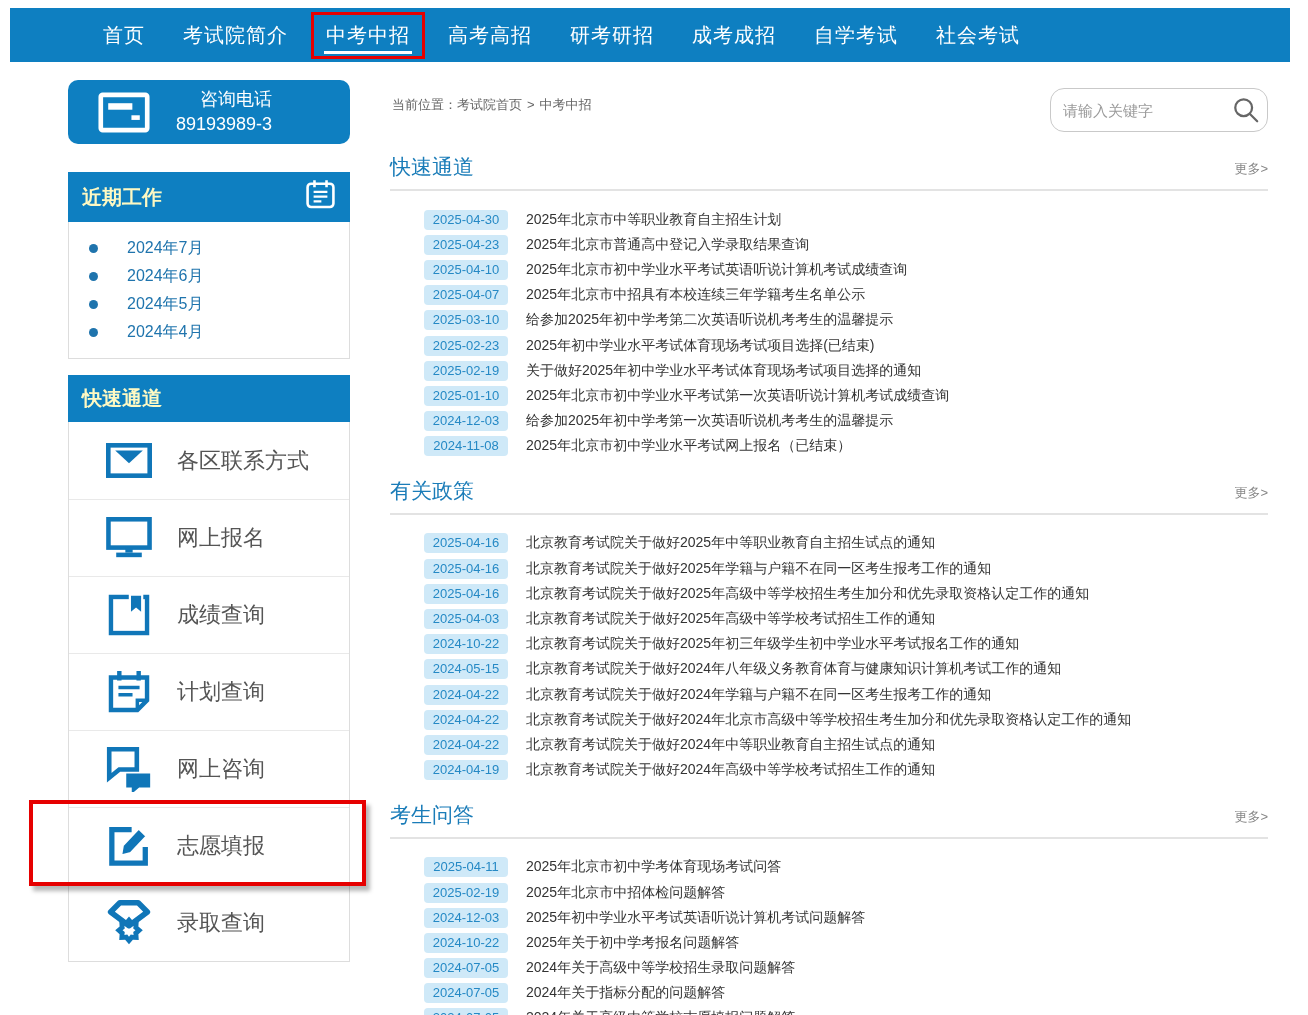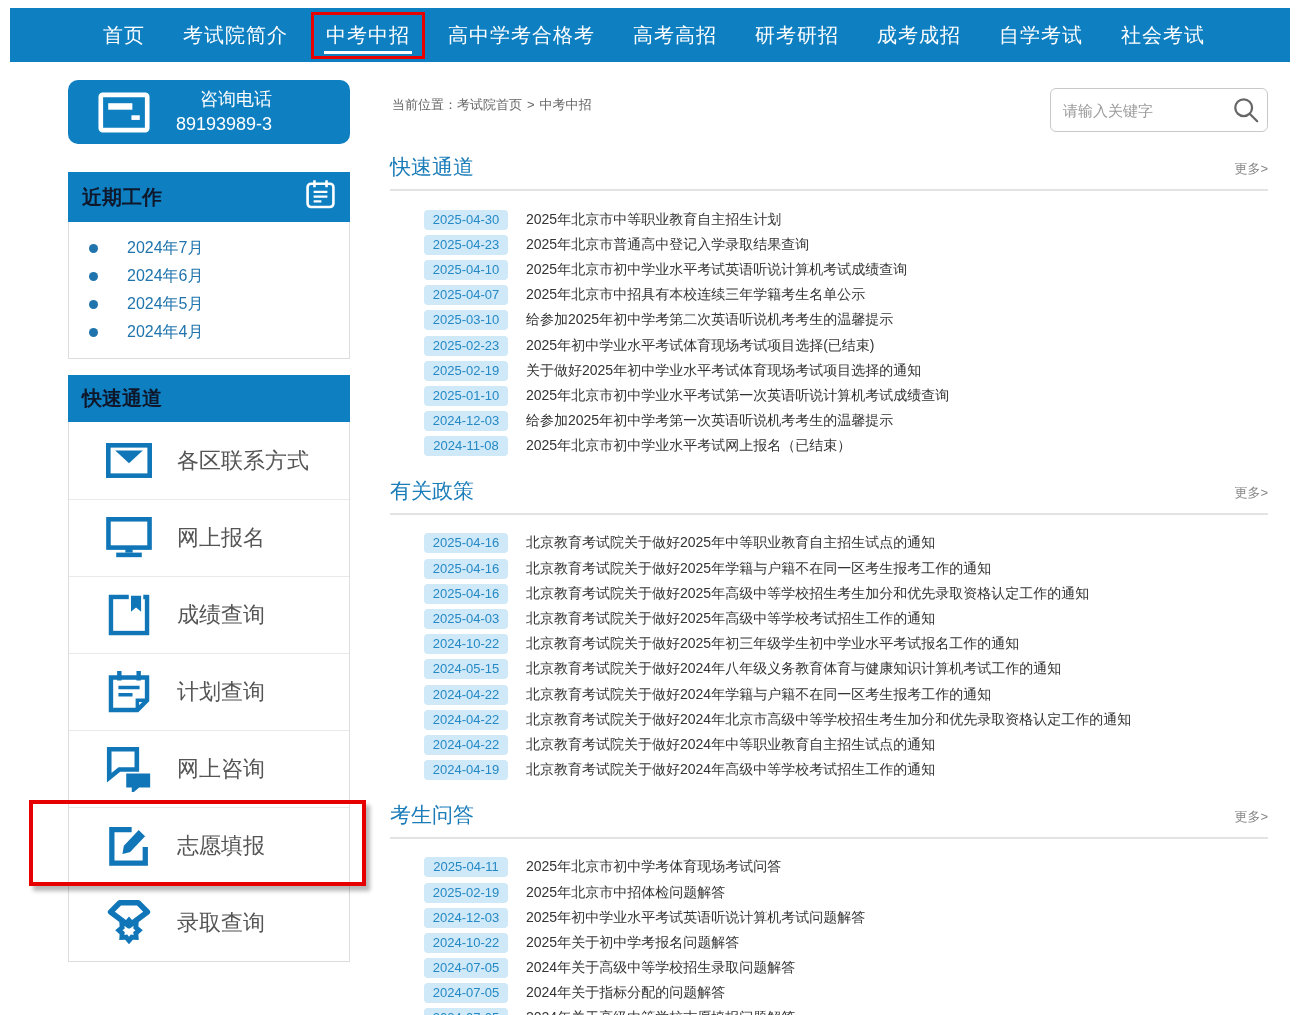--- a/index.html
+++ b/index.html
@@ -38,21 +38,21 @@
   .sidebar{position:absolute;left:68px;top:80px;width:282px;}
   .phone-box{
     height:64px;background:var(--brand);border-radius:10px;
     display:flex;align-items:center;margin-bottom:28px;cursor:pointer;text-align:right;
   }
   .phone-box .p-icon{margin-left:30px;display:flex;}
   .phone-text{margin-left:26px;color:#fff;font-size:18px;line-height:25px;}
 
   .panel header{
     height:50px;background:var(--brand);display:flex;align-items:center;
-    justify-content:space-between;padding:0 14px;color:#0f172a;font-size:20px;font-weight:bold;
+    justify-content:space-between;padding:0 14px;color:#fef9c3;font-size:20px;font-weight:bold;
   }
   .panel ul{list-style:none;margin:0;padding:0;border:1px solid #ddd;border-top:none;}
   .recent{margin-bottom:16px;}
   .recent ul{padding:12px 0;}
   .month-item{display:flex;align-items:center;height:28px;}
   .month-item .dot{width:9px;height:9px;border-radius:50%;background:var(--link);margin-left:20px;flex:none;}
   .month-item a{margin-left:29px;color:var(--link);font-size:16px;}
 
   .quick header{height:47px;}
   .quick-item{height:77px;display:flex;align-items:center;position:relative;cursor:pointer;}
@@ -66,21 +66,21 @@
   }
 
   
   .main{position:absolute;left:390px;top:85px;width:878px;}
   .main-top{position:relative;height:50px;}
   .breadcrumb{position:absolute;left:2px;top:11px;font-size:13px;color:#666;}
   .breadcrumb a{color:#666;}
   .breadcrumb .sep{margin:0 5px;}
   .searchbox{position:absolute;right:0;top:3px;width:218px;height:44px;}
   .searchbox input{
-    width:100%;height:100%;border:1px solid #c9c9c9;border-radius:6px;
+    width:100%;height:100%;border:1px solid #c9c9c9;border-radius:14px;
     padding:0 44px 0 12px;font-size:15px;color:#555;outline:none;background:#fff;
   }
   .searchbox input::placeholder{color:#9a9a9a;}
   .search-btn{position:absolute;right:8px;top:8px;width:28px;height:28px;border:none;background:none;padding:0;cursor:pointer;display:flex;}
 
   .news-section{margin-top:18px;}
   .sec-head{
     display:flex;justify-content:space-between;align-items:flex-end;
     padding-bottom:8px;border-bottom:2px solid #e3e3e3;
   }
@@ -98,21 +98,20 @@
 <body>
 
 <nav class="topnav">
   <div class="nav-items">
   <a class="nav-item">首页</a>
 
   <a class="nav-item">考试院简介</a>
 
   <a class="nav-item active">中考中招</a>
 
-  <a class="nav-item">高中学考合格考</a>
 
   <a class="nav-item">高考高招</a>
 
   <a class="nav-item">研考研招</a>
 
   <a class="nav-item">成考成招</a>
 
   <a class="nav-item">自学考试</a>
 
   <a class="nav-item">社会考试</a>

